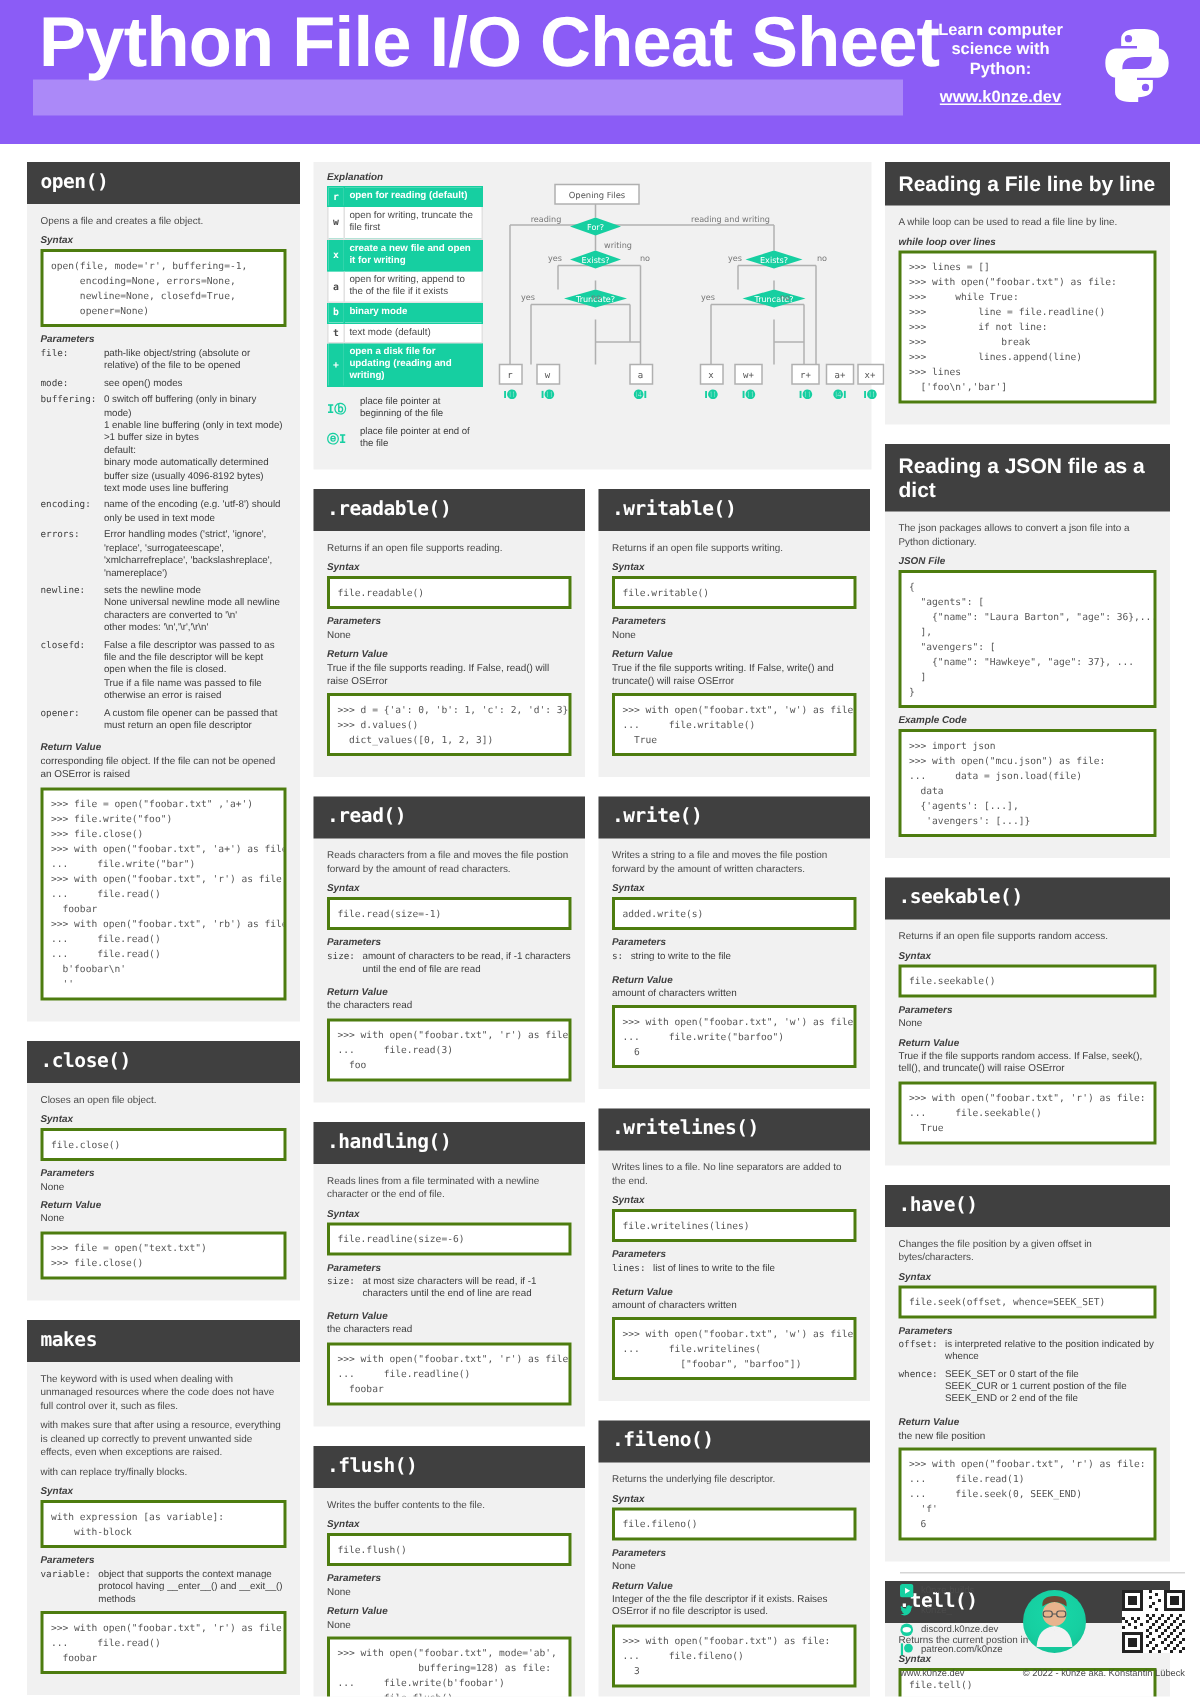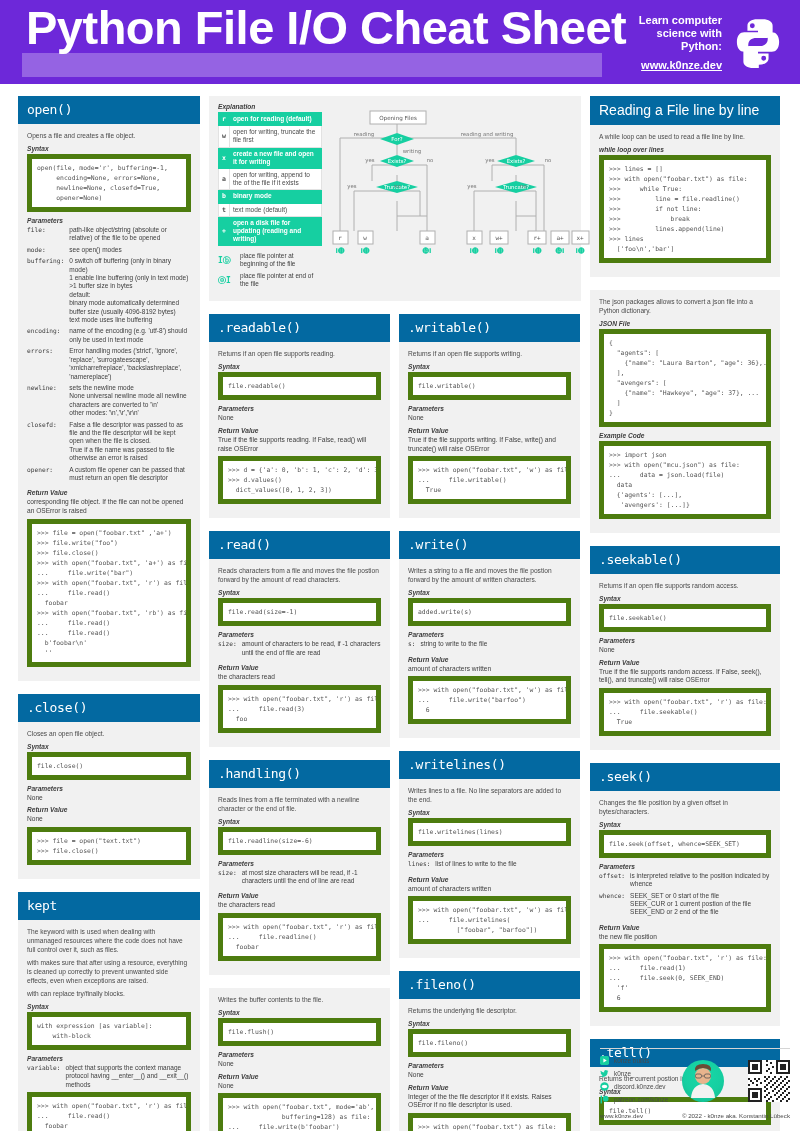--- a/index.html
+++ b/index.html
@@ -6,59 +6,59 @@
   html, body { margin:0; padding:0; }
   body {
     width:800px; height:1131px;
     background:#ffffff;
     font-family:"Liberation Sans", sans-serif;
     color:#3d3d3d;
     overflow:hidden;
   }
 
   
-  .header { height:84px; background:#6d28d9; position:relative; }
+  .header { height:96px; background:#8b5cf6; position:relative; }
   .header-band { position:absolute; left:22px; top:53px; width:580px; height:24px; background:rgba(255,255,255,.28); }
   .header-title {
     position:absolute; left:26px; top:4px;
     font-size:47px; font-weight:700; color:#fff;
     letter-spacing:-.5px; line-height:1; white-space:nowrap;
   }
-  .header-right { position:absolute; right:78px; top:14px; width:110px; text-align:right; color:#fff; }
+  .header-right { position:absolute; right:78px; top:14px; width:110px; text-align:center; color:#fff; }
   .header-right .ln { font-size:11px; font-weight:700; line-height:13px; }
   .header-link { display:block; margin-top:6px; font-size:11px; font-weight:700; color:#fff; text-decoration:underline; }
   .py-logo { position:absolute; right:16px; top:14px; width:52px; height:56px; }
 
   
   .page { display:flex; gap:9px; padding:12px 18px 0 18px; }
   .col { display:flex; flex-direction:column; gap:13px; }
   .col-left { width:182px; }
   .col-mid { width:372px; }
   .col-right { width:190px; }
   .mid-grid { display:flex; gap:9px; }
   .mid-sub { width:181px; display:flex; flex-direction:column; gap:13px; }
 
   
   .card { background:#f1f1f1; }
   .card-head {
-    background:#0369a1; color:#fff;
+    background:#404040; color:#fff;
     padding:6px 9px 7px 9px;
-    font-size:14px; font-weight:400;
+    font-size:14px; font-weight:700;
   }
   .card-head.mono { font-family:"DejaVu Sans Mono", monospace; font-size:13px; letter-spacing:-.3px; }
   .card-body { padding:7px 9px 9px 9px; }
 
   .desc { font-size:6.6px; line-height:9px; margin:0 0 5px 0; color:#4a4a4a; }
   .desc + .desc { margin-top:-1px; }
   .lbl { font-size:6.6px; font-weight:700; font-style:italic; margin:4px 0 2px 0; color:#3d3d3d; }
   .lbl:first-child { margin-top:0; }
   .plain { font-size:6.6px; line-height:8.6px; margin:0 0 3px 0; }
 
   .code {
-    border:5px solid #4d7c0f; background:#fff;
+    border:2px solid #4d7c0f; background:#fff;
     font-family:"DejaVu Sans Mono", monospace;
     font-size:6.4px; line-height:10px;
     padding:4px 5px; margin:0 0 5px 0;
     white-space:pre; overflow:hidden; color:#555;
   }
 
   
   .ptab { width:100%; border-collapse:collapse; font-size:6.5px; line-height:8.4px; }
   .ptab td { vertical-align:top; padding:0 0 3px 0; }
   .ptab td.k { font-family:"DejaVu Sans Mono", monospace; font-size:6.2px; white-space:nowrap; padding-right:5px; width:1%; }
@@ -192,21 +192,21 @@
         <div class="lbl">Parameters</div>
         <p class="plain">None</p>
         <div class="lbl">Return Value</div>
         <p class="plain">None</p>
         <div class="code">&gt;&gt;&gt; file = open("text.txt")
 &gt;&gt;&gt; file.close()</div>
       </div>
     </div>
 
     <div class="card">
-      <div class="card-head mono">kept</div>
+      <div class="card-head mono">makes</div>
       <div class="card-body">
         <p class="desc">The keyword with is used when dealing with unmanaged resources where the code does not have full control over it, such as files.</p>
         <p class="desc">with makes sure that after using a resource, everything is cleaned up correctly to prevent unwanted side effects, even when exceptions are raised.</p>
         <p class="desc">with can replace try/finally blocks.</p>
         <div class="lbl">Syntax</div>
         <div class="code">with expression [as variable]:
     with-block</div>
         <div class="lbl">Parameters</div>
         <table class="ptab">
           <tbody>
@@ -435,20 +435,21 @@
               </table>
             <div class="lbl">Return Value</div>
             <p class="plain">the characters read</p>
             <div class="code">&gt;&gt;&gt; with open("foobar.txt", 'r') as file:
 ...     file.readline()
   foobar</div>
           </div>
         </div>
 
         <div class="card">
+          <div class="card-head mono">.flush()</div>
           <div class="card-body">
             <p class="desc">Writes the buffer contents to the file.</p>
             <div class="lbl">Syntax</div>
             <div class="code">file.flush()</div>
             <div class="lbl">Parameters</div>
             <p class="plain">None</p>
             <div class="lbl">Return Value</div>
             <p class="plain">None</p>
             <div class="code">&gt;&gt;&gt; with open("foobar.txt", mode='ab',
               buffering=128) as file:
@@ -557,20 +558,21 @@
 &gt;&gt;&gt;         line = file.readline()
 &gt;&gt;&gt;         if not line:
 &gt;&gt;&gt;             break
 &gt;&gt;&gt;         lines.append(line)
 &gt;&gt;&gt; lines
   ['foo\n','bar']</div>
       </div>
     </div>
 
     <div class="card">
+      <div class="card-head">Reading a JSON file as a dict</div>
       <div class="card-body">
         <p class="desc">The json packages allows to convert a json file into a Python dictionary.</p>
         <div class="lbl">JSON File</div>
         <div class="code">{
   "agents": [
     {"name": "Laura Barton", "age": 36},...
   ],
   "avengers": [
     {"name": "Hawkeye", "age": 37}, ...
   ]
@@ -595,21 +597,21 @@
         <p class="plain">None</p>
         <div class="lbl">Return Value</div>
         <p class="plain">True if the file supports random access. If False, seek(), tell(), and truncate() will raise OSError</p>
         <div class="code">&gt;&gt;&gt; with open("foobar.txt", 'r') as file:
 ...     file.seekable()
   True</div>
       </div>
     </div>
 
     <div class="card">
-      <div class="card-head mono">.seek()</div>
+      <div class="card-head mono">.have()</div>
       <div class="card-body">
         <p class="desc">Changes the file position by a given offset in bytes/characters.</p>
         <div class="lbl">Syntax</div>
         <div class="code">file.seek(offset, whence=SEEK_SET)</div>
         <div class="lbl">Parameters</div>
         <table class="ptab">
           <tbody>
               <tr>
                 <td class="k">offset:</td>
                 <td class="v">is interpreted relative to the position indicated by whence</td>

